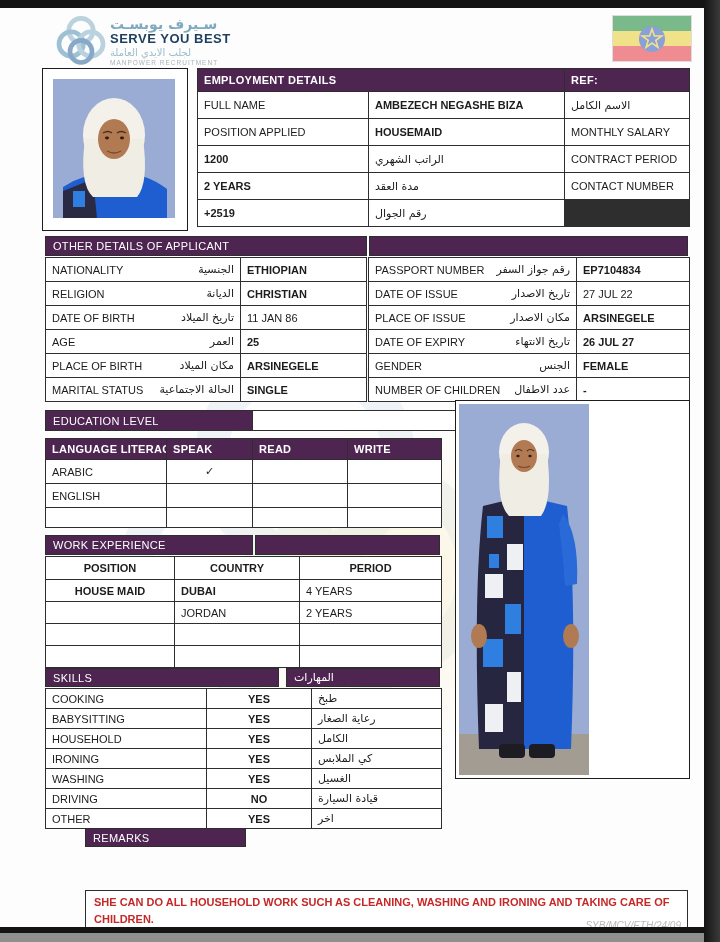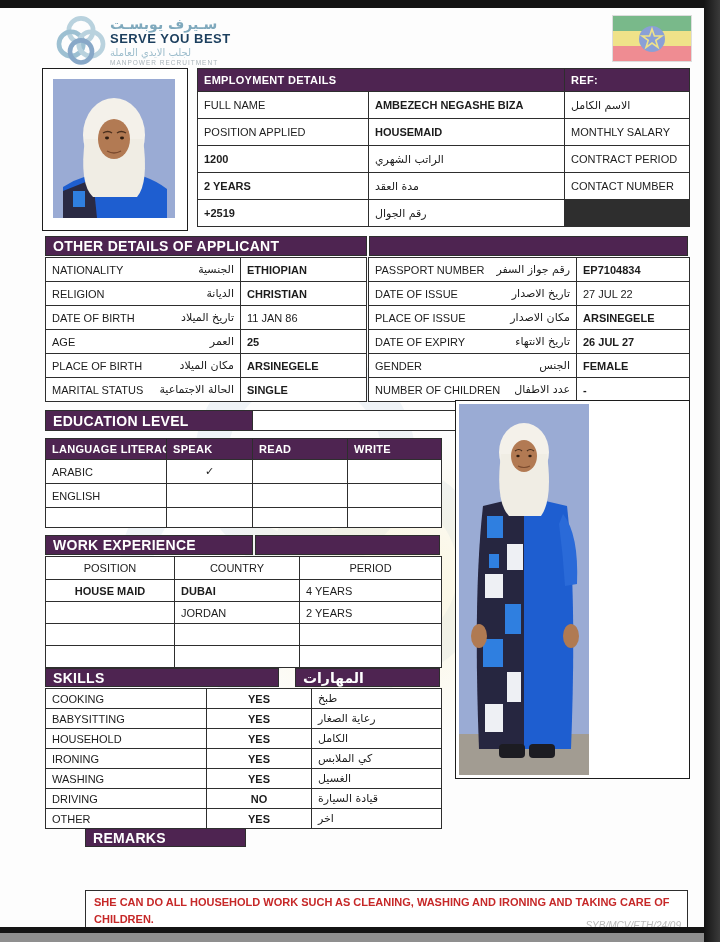--- a/index.html
+++ b/index.html
@@ -8,28 +8,28 @@
   .edge-right{position:absolute;right:0;top:0;width:16px;height:942px;background:linear-gradient(90deg,#141414,#3a3a3a)}
   .bottom-strip{position:absolute;left:0;top:933px;width:704px;height:9px;background:#8f8f8f}
   .abs{position:absolute}
   
   .wm{position:absolute;opacity:.10;pointer-events:none}
   .wm-tint{position:absolute;width:420px;height:360px;left:180px;top:400px;background:radial-gradient(ellipse at center,#f6ecc0 0%,rgba(246,236,192,0) 65%);opacity:.5;pointer-events:none}
   
   .tbl{display:grid;background:#2e2e2e;border:1px solid #2e2e2e;gap:1px}
   .tbl>div{background:#fff;display:flex;align-items:center;padding:0 6px;font-size:11px;color:#1c1c1c;overflow:hidden;white-space:nowrap}
   .hdr{background:#4e2451 !important;color:#fff !important;font-weight:700;letter-spacing:.3px}
-  .bar{background:#4e2451;color:#fff;font-weight:700;font-size:14px;display:flex;align-items:center;padding:0 7px;border:1px solid #2e2e2e;letter-spacing:.3px}
+  .bar{background:#4e2451;color:#fff;font-weight:400;font-size:11px;display:flex;align-items:center;padding:0 7px;border:1px solid #2e2e2e;letter-spacing:.3px}
   .val{color:#c62828;font-weight:700}
   .soft{color:#d4686a;font-weight:400}
   .ar{font-family:"DejaVu Sans",sans-serif;direction:rtl}
   .split{justify-content:space-between}
   .ctr{justify-content:center;text-align:center}
   .rt{justify-content:flex-end}
-  .blk-hdr{font-weight:400;color:#111}
+  .blk-hdr{font-weight:700;color:#111}
   
   .logo{display:flex;align-items:center;gap:0}
   .logo-txt{display:flex;flex-direction:column;line-height:1.15}
   .logo-ar{color:#7fa9bd;font-size:14px;font-weight:700;font-family:"DejaVu Sans",sans-serif}
   .logo-en{color:#1c3f5e;font-size:13px;font-weight:700;letter-spacing:.5px}
   .logo-tag-ar{color:#9dbdcc;font-size:10px;font-family:"DejaVu Sans",sans-serif}
   .logo-tag{color:#aab4ba;font-size:6.5px;letter-spacing:1px}
   
   .flag{width:78px;height:45px;display:flex;flex-direction:column;position:relative;box-shadow:0 0 0 1px #ddd}
   .flag>div{flex:1}
@@ -241,21 +241,21 @@
     <div></div>
     <div></div>
 
     <div></div>
     <div></div>
     <div></div>
   </div>
 
   <div class="abs" style="left:45px;top:660px;width:395px;display:flex">
     <div class="bar" style="width:218px;height:17px">SKILLS</div>
-    <div class="bar ar rt" style="flex:1;height:17px;margin-left:16px">المهارات</div>
+    <div class="bar ar rt" style="flex:1;height:17px;margin-left:7px">المهارات</div>
   </div>
   <div class="abs tbl" style="left:45px;top:680px;width:395px;grid-template-columns:160px 104px 1fr;grid-template-rows:repeat(7,19px)">
     <div>COOKING</div>
     <div class="ctr val">YES</div>
     <div class="ar rt">طبخ</div>
     <div>BABYSITTING</div>
     <div class="ctr val">YES</div>
     <div class="ar rt">رعاية الصغار</div>
     <div>HOUSEHOLD</div>
     <div class="ctr val">YES</div>

